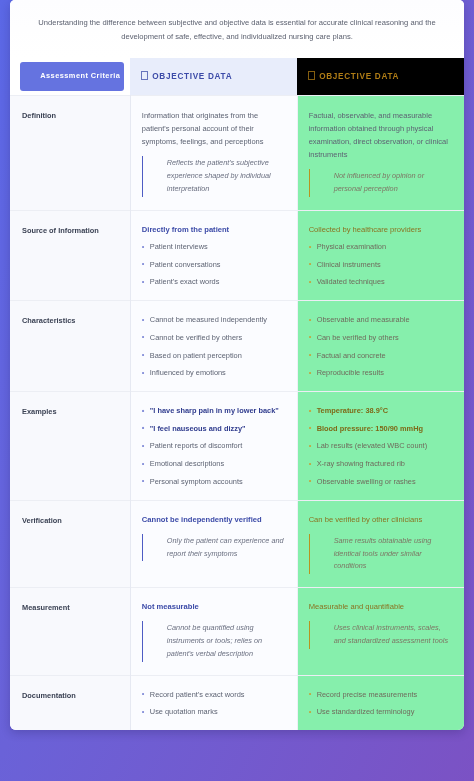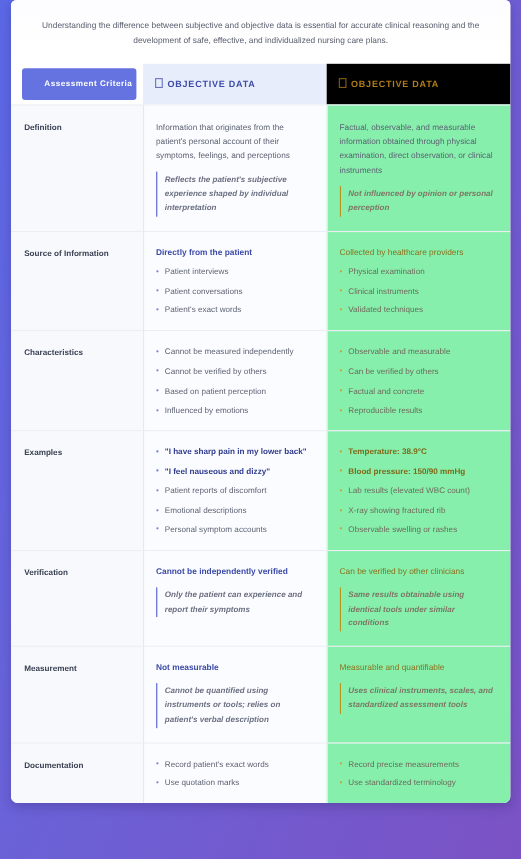--- a/index.html
+++ b/index.html
@@ -120,25 +120,24 @@
     background: #86efac;
     padding: 13px 12px 13px 11px;
   }
 
   .lead { font-size: 7.5px; line-height: 1.75; color: #5d6373; }
   .subj .title { font-size: 7.6px; font-weight: bold; color: #3c4ba8; line-height: 1.6; }
   .obj  .title { font-size: 7.6px; font-weight: normal; color: #8a7320; line-height: 1.6; }
 
   .note {
     margin-top: 8px;
-    padding: 1px 0 1px 7px;
+    padding: 1px 0 1px 24px;
     font-size: 7.3px;
     font-style: italic;
     line-height: 1.75;
-    font-weight: bold;
   }
   .subj .note { border-left: 1.6px solid #4e5cc4; color: #6a6f80; }
   .obj  .note { border-left: 1.6px solid #b8951f; color: #7d7664; }
 
   ul.pts { list-style: none; margin-top: 5px; }
   ul.pts.first { margin-top: 0; }
   ul.pts li {
     position: relative;
     padding-left: 8px;
     font-size: 7.4px;

